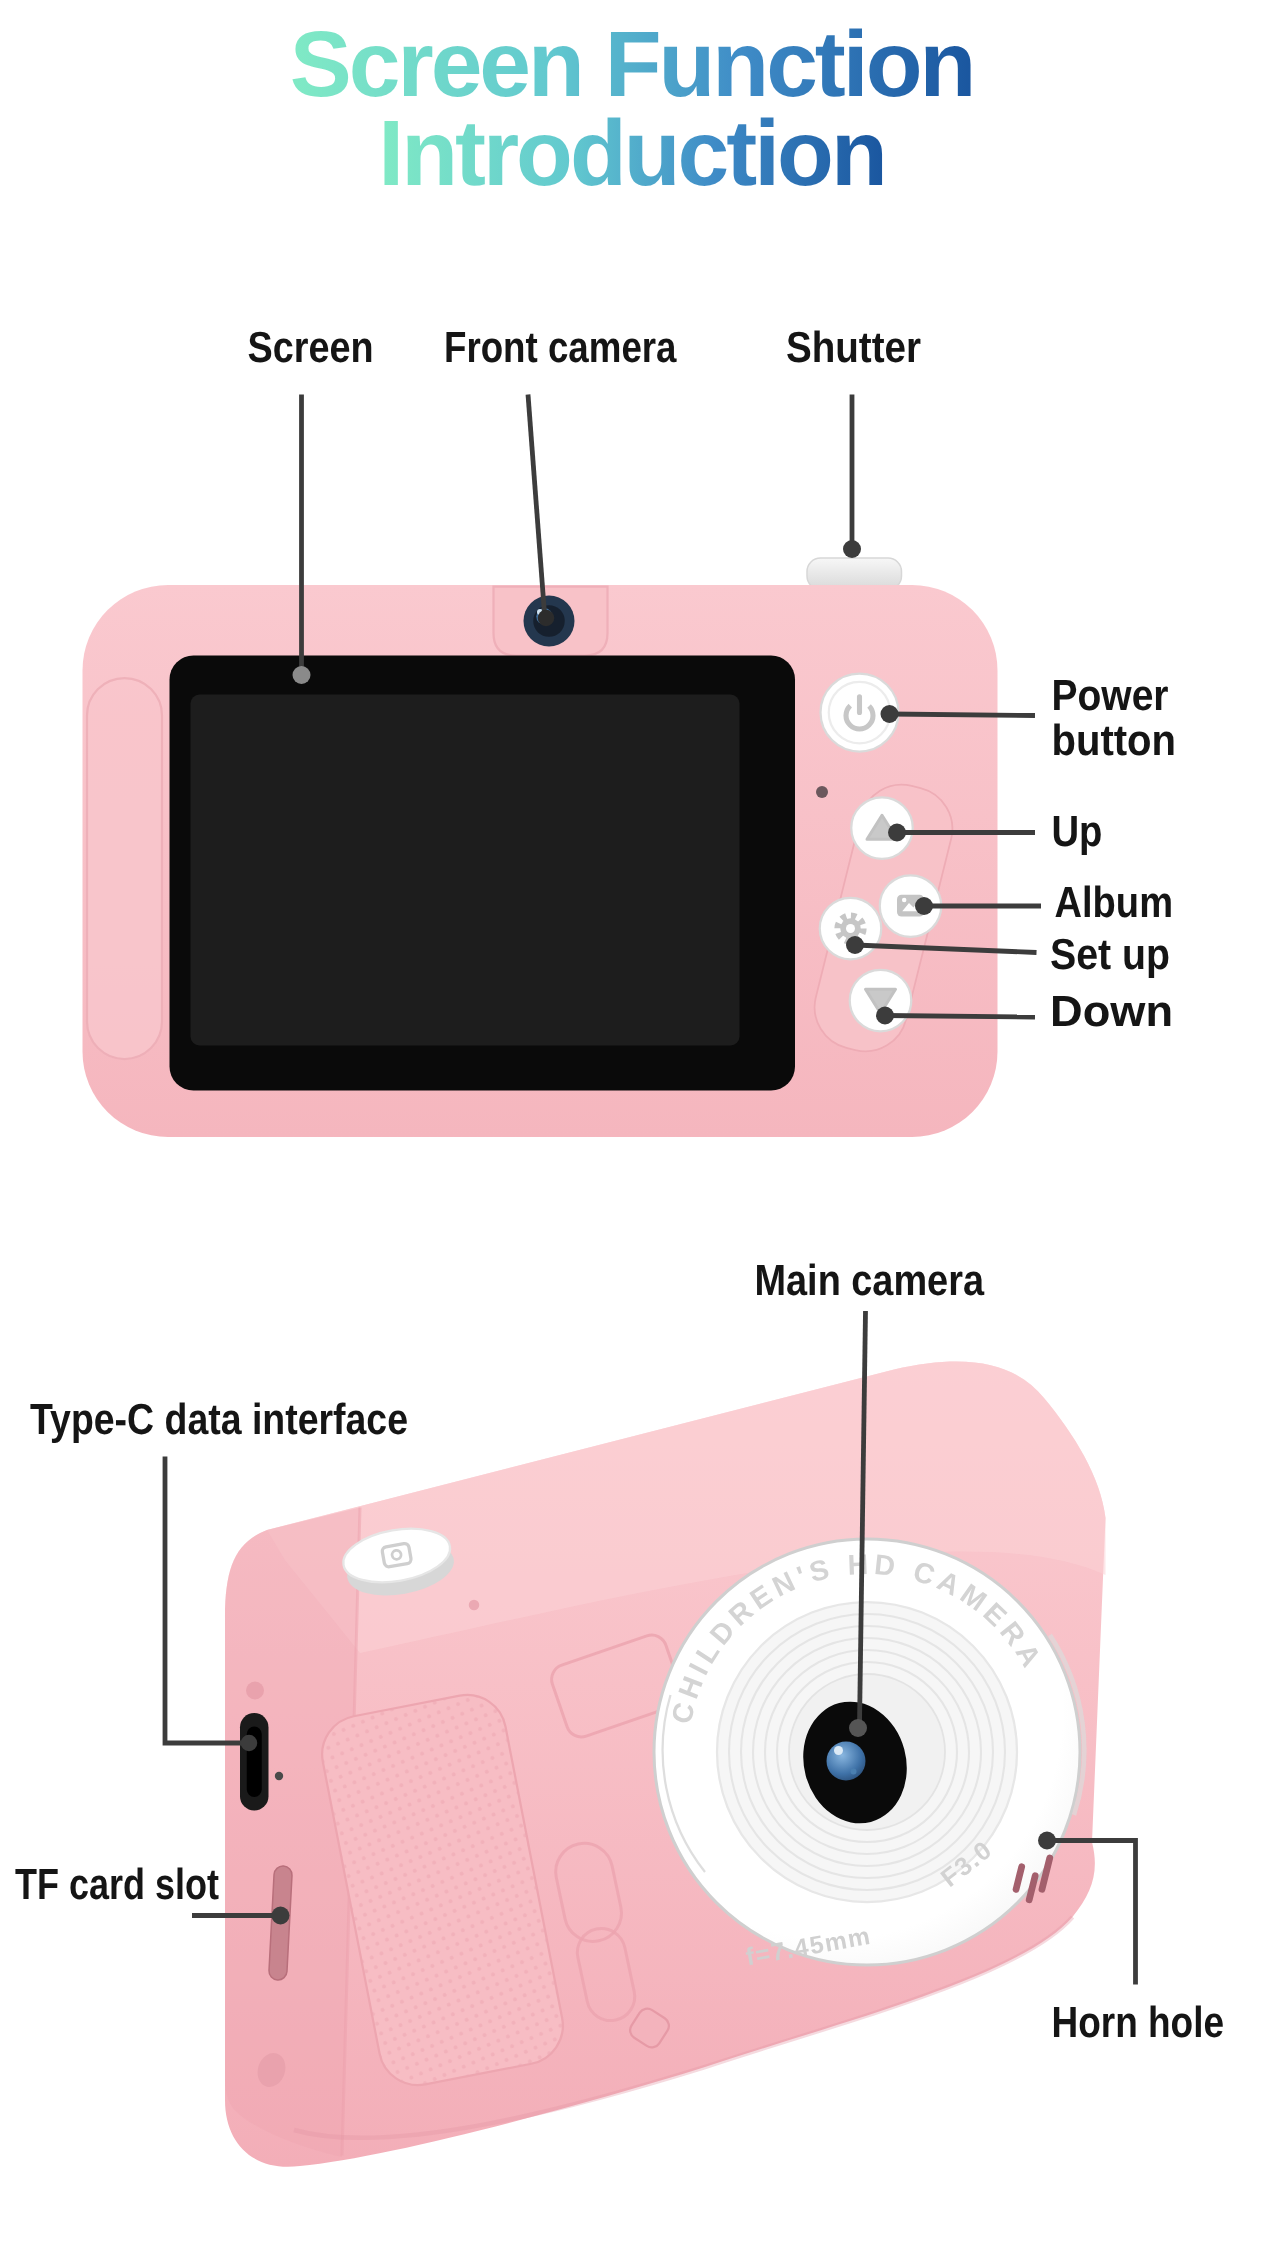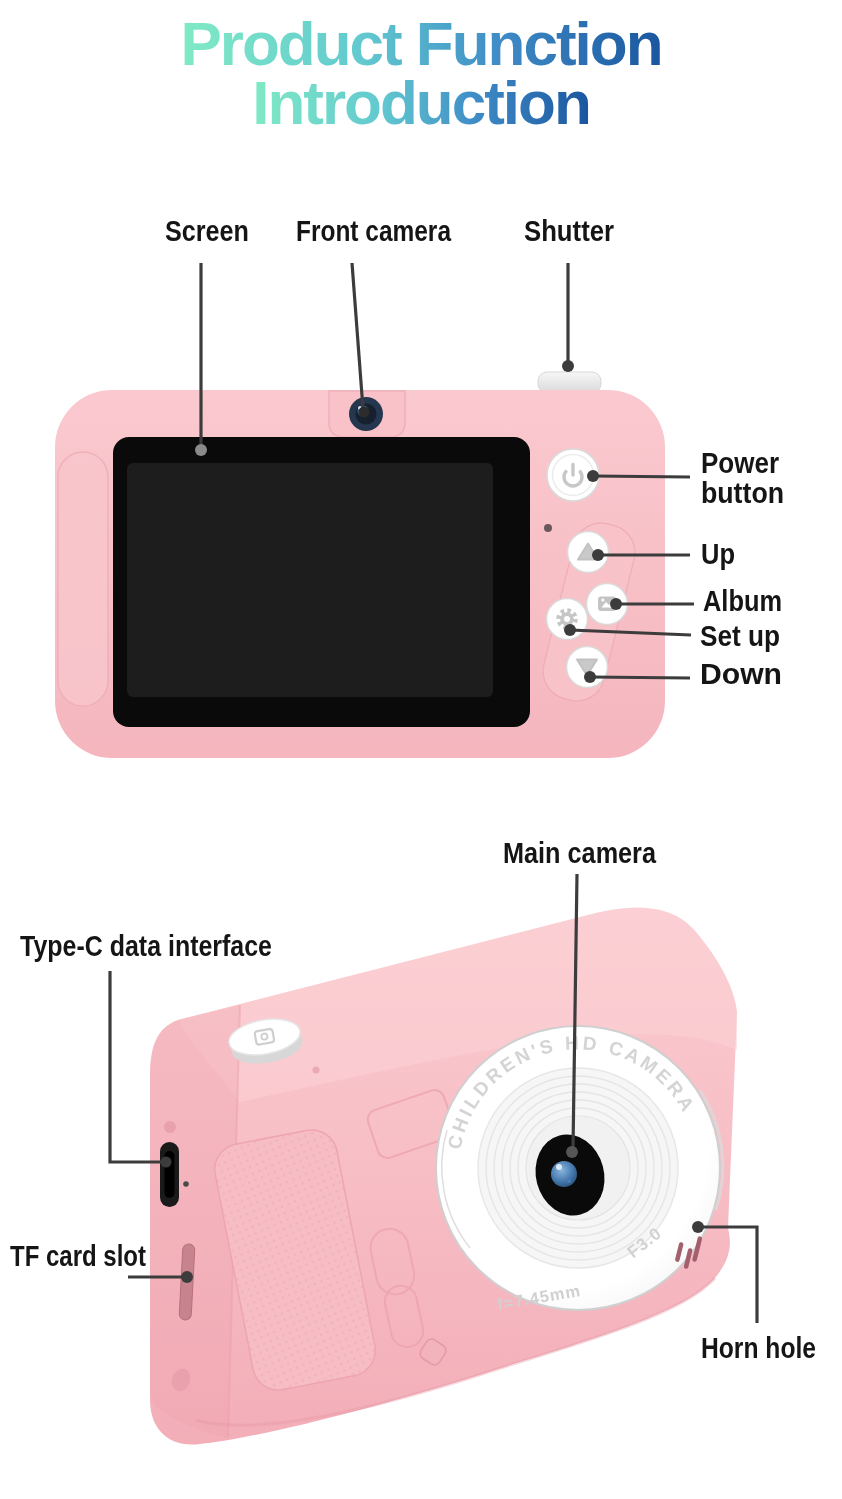--- a/index.html
+++ b/index.html
@@ -14,21 +14,21 @@
   svg{position:absolute;top:0;left:0;}
   .lbl{font-weight:bold;font-size:29px;fill:#151515;}
   .lead{stroke:#3c3c3c;stroke-width:3.2;fill:none;}
 </style>
 </head>
 <body>
 
 <div class="page">
 
   <div class="title">
-    <span class="grad">Product Function</span><br>
+    <span class="grad">Screen Function</span><br>
     <span class="grad">Introduction</span>
   </div>
 
   <svg width="842" height="1499" viewBox="0 0 842 1499">
     <defs>
       <linearGradient id="backPink" x1="0" y1="0" x2="0" y2="1">
         <stop offset="0" stop-color="#fac9cf"></stop>
           <stop offset="1" stop-color="#f5b6be"></stop>
       </linearGradient>
       <linearGradient id="frontPink" x1="0" y1="0" x2="0" y2="1">

